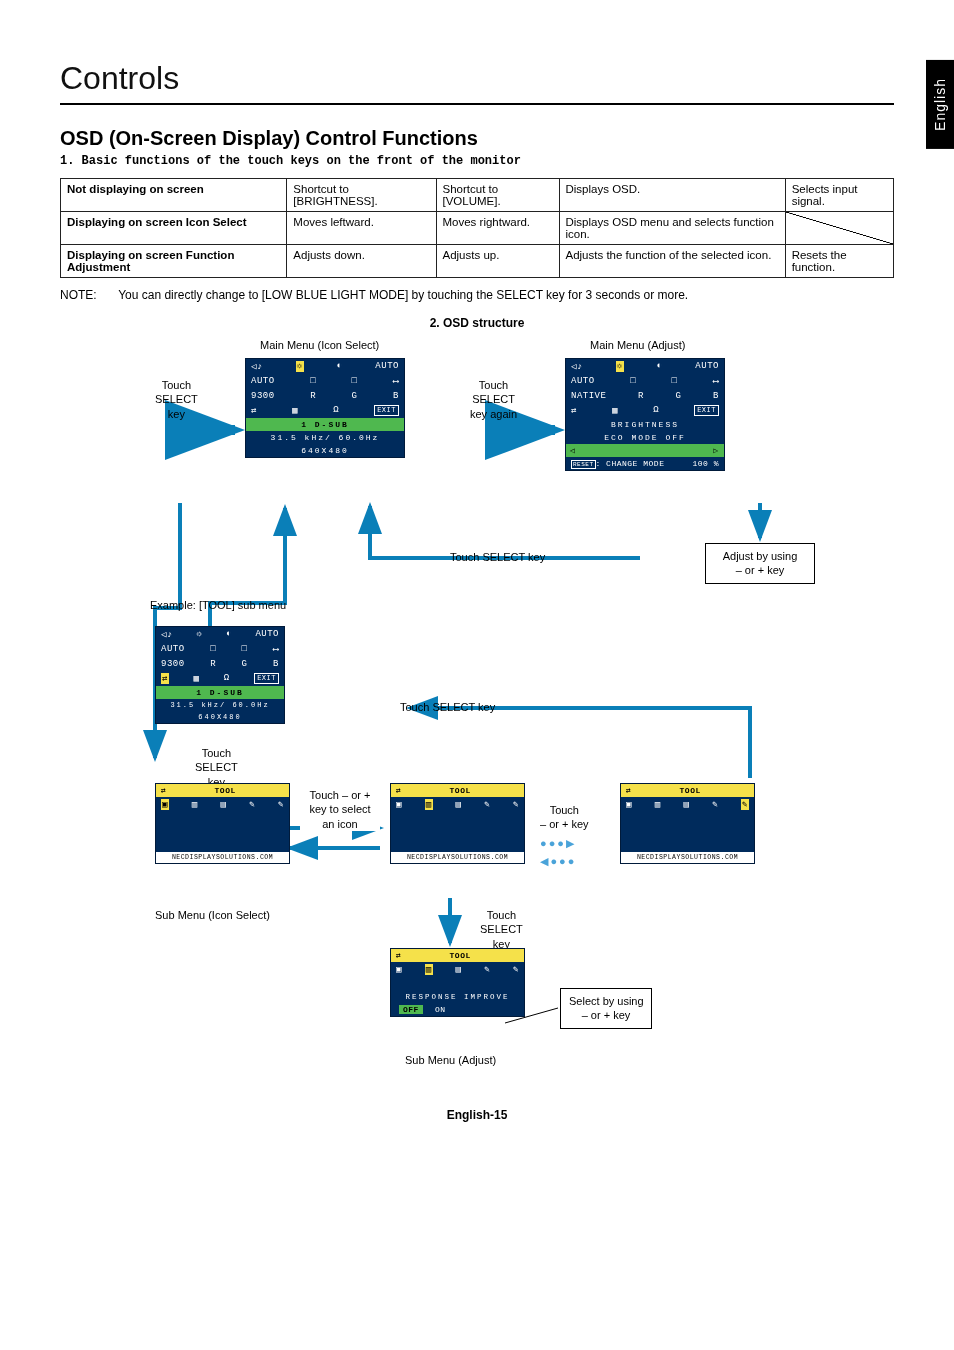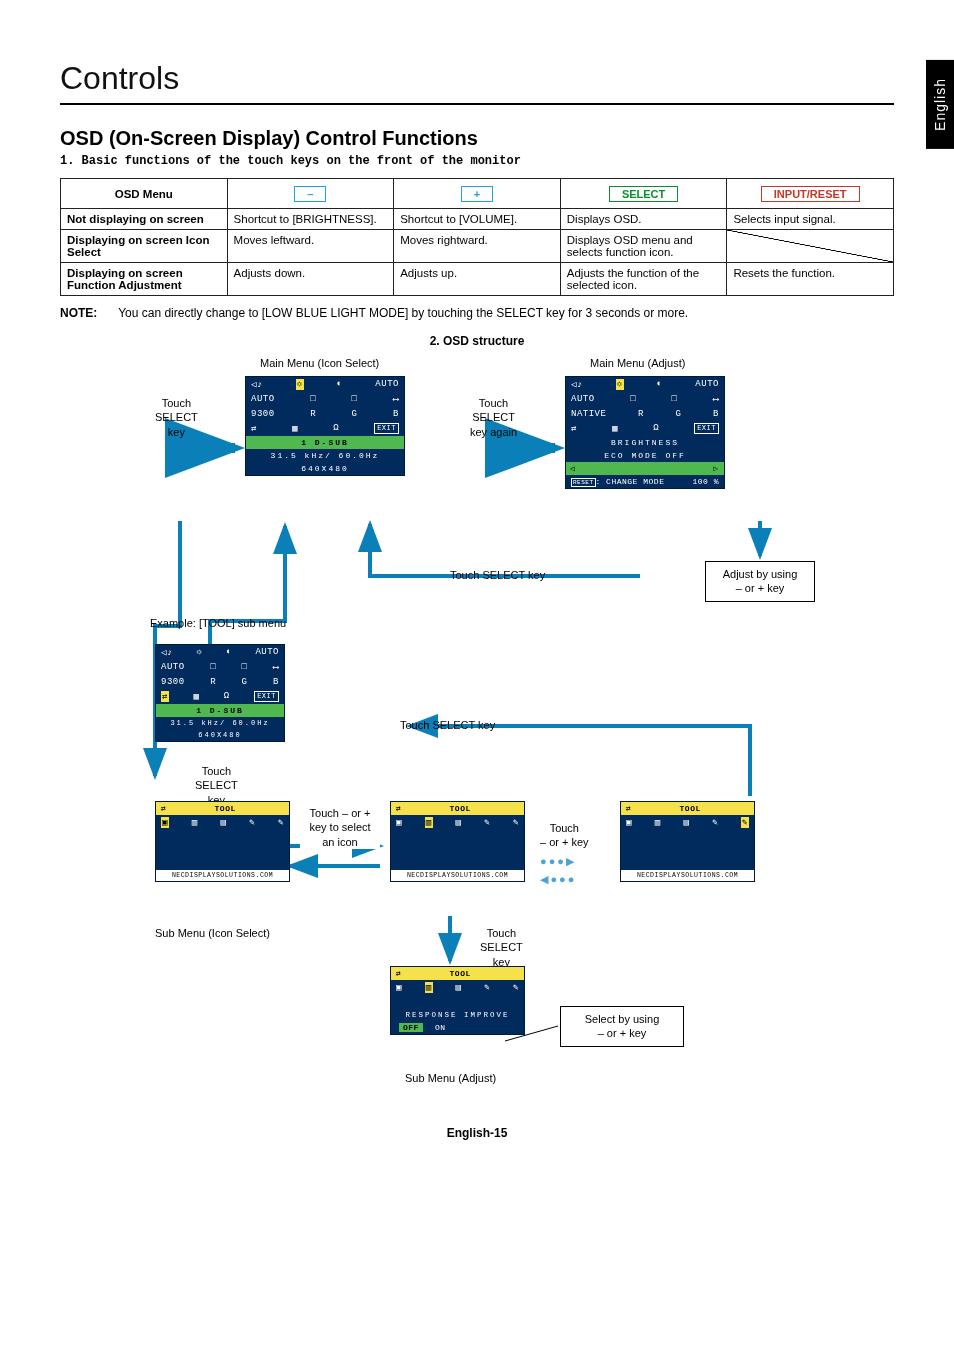--- a/index.html
+++ b/index.html
@@ -71,21 +71,21 @@
     border: 1.5px solid;
     padding: 1px 12px;
     font-weight: bold;
     font-size: 11px;
   }
   .btn-dash { color:#1fa3d9; border-color:#1fa3d9; min-width:30px; text-align:center;}
   .btn-plus { color:#1fa3d9; border-color:#1fa3d9; min-width:30px; text-align:center;}
   .btn-select { color:#0a8f2f; border-color:#0a8f2f; }
   .btn-reset { color:#c0392b; border-color:#c0392b; }
   .note-row { margin: 6px 0 14px 0; font-size: 12px; }
-  .note-label { font-weight: bold; display:inline-block; width:55px; }
+  .note-label { font-weight: normal; display:inline-block; width:55px; }
   .subhead2 { font-size: 12px; font-weight: bold; margin: 6px 0 8px 0; text-align: center;}
   .diag {
     position: relative;
     height: 730px;
     margin-top: 6px;
   }
   .lbl {
     position: absolute;
     font-size: 11px;
     text-align: center;
@@ -166,27 +166,20 @@
 <div class="page">
 
   <h1 class="title">Controls</h1>
   <div class="title-underline"></div>
 
   <h2 class="section">OSD (On-Screen Display) Control Functions</h2>
   <div class="subhead">1. Basic functions of the touch keys on the front of the monitor</div>
 
   <table class="func">
     <tbody>
-        <tr>
-      <th style="width:155px">OSD Menu</th>
-      <th style="width:155px"><span class="osd-btn btn-dash">–</span></th>
-      <th style="width:155px"><span class="osd-btn btn-plus">+</span></th>
-      <th style="width:155px"><span class="osd-btn btn-select">SELECT</span></th>
-      <th style="width:155px"><span class="osd-btn btn-reset">INPUT/RESET</span></th>
-    </tr>
     <tr>
       <td style="font-weight:bold">Not displaying on screen</td>
       <td>Shortcut to [BRIGHTNESS].</td>
       <td>Shortcut to [VOLUME].</td>
       <td>Displays OSD.</td>
       <td>Selects input signal.</td>
     </tr>
     <tr>
       <td style="font-weight:bold">Displaying on screen Icon Select</td>
       <td>Moves leftward.</td>
@@ -442,21 +435,21 @@
           <span class="icon">✎</span>
         </div>
       <div style="height:14px"></div>
       <div class="rowc" style="letter-spacing:2px;font-size:7.5px">RESPONSE IMPROVE</div>
       <div style="display:flex;gap:12px;padding:2px 8px;">
           <span class="green" style="padding:0 4px">OFF</span>
           <span>ON</span>
         </div>
     </div>
 
-    <div class="box" style="left:500px; top:650px; width:124px; white-space:pre;">Select by using
+    <div class="box" style="left:500px; top:650px; width:92px; white-space:pre;">Select by using
 – or + key</div>
 
     <div class="lbl" style="left:345px; top:715px;">Sub Menu (Adjust)</div>
 
   </div>
 
   <div class="footer">English-15</div>
 
 </div>
 

